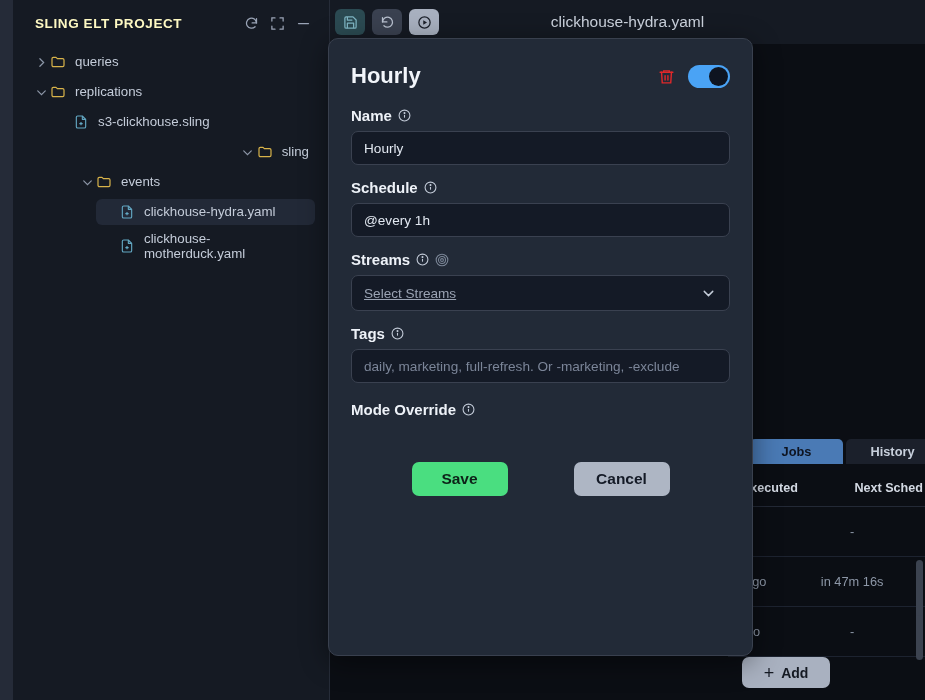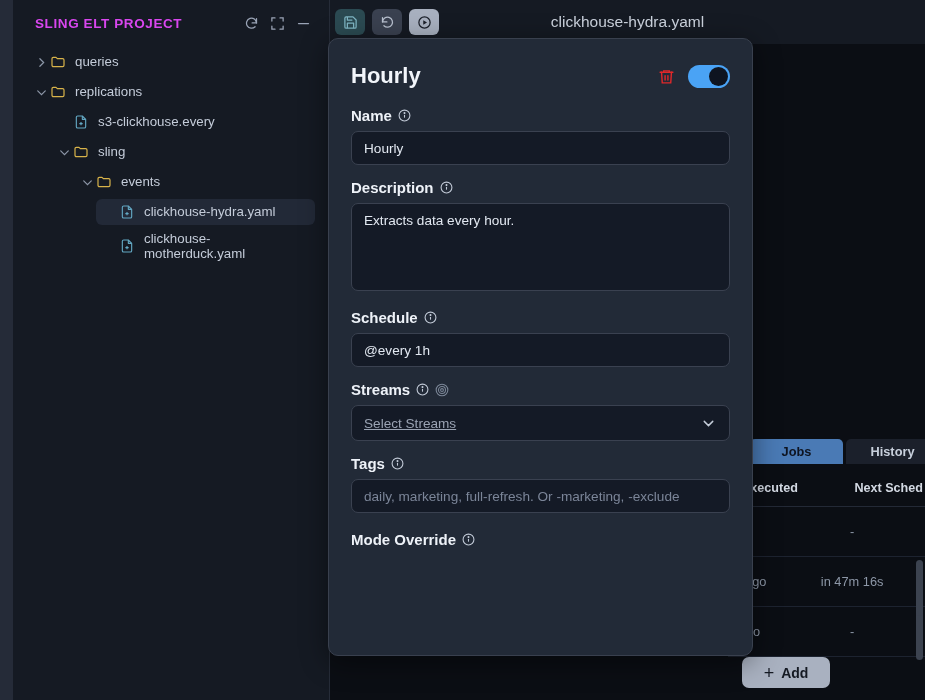--- a/index.html
+++ b/index.html
@@ -22,21 +22,21 @@
     position: absolute; left: 13px; top: 0; width: 317px; height: 700px;
     background: #151a23;
     border-right: 1px solid #262c38;
   }
   .sb-header {
     display: flex; align-items: center; justify-content: space-between;
     padding: 16px 18px 10px 22px;
   }
   .sb-title {
     font-size: 13.5px; font-weight: bold; letter-spacing: 0.6px;
-    color: #d946ef;
+    color: #fef9c3;
   }
   .sb-icons { display: flex; align-items: center; gap: 11px; }
   .sb-icon { width: 15px; height: 15px; color: #9aa4b6; display: block; }
   .sb-icon svg { width: 100%; height: 100%; display: block; }
 
   .tree { padding-top: 4px; }
   .tree-row {
     display: flex; align-items: center; height: 26px;
     margin: 4px 14px; padding: 0 6px; border-radius: 6px;
     cursor: pointer; position: relative;
@@ -283,23 +283,23 @@
               <path d="M5 9l7 7 7-7"></path>
             </svg>
           </span>
           <span class="ficon file-ico">
             <svg viewBox="0 0 24 24" fill="none" stroke="currentColor" stroke-width="1.7" stroke-linejoin="round">
               <path d="M14 3H7a2 2 0 0 0-2 2v14a2 2 0 0 0 2 2h10a2 2 0 0 0 2-2V8z"></path>
               <path d="M14 3v5h5"></path>
               <path d="M12 12v5M9.5 14.5h5"></path>
             </svg>
           </span>
-          <span class="tree-label">s3-clickhouse.every</span>
-        </div>
-        <div class="tree-row" style="margin-left: 37px;">
+          <span class="tree-label">s3-clickhouse.sling</span>
+        </div>
+        <div class="tree-row" style="margin-left: 37px; justify-content: flex-end;">
           <span class="chev">
             <svg viewBox="0 0 24 24" fill="none" stroke="currentColor" stroke-width="2.2" stroke-linecap="round">
               <path d="M5 9l7 7 7-7"></path>
             </svg>
           </span>
           <span class="ficon folder-ico">
             <svg viewBox="0 0 24 24" fill="none" stroke="currentColor" stroke-width="1.8" stroke-linejoin="round">
               <path d="M3 7a2 2 0 0 1 2-2h4l2 2h8a2 2 0 0 1 2 2v8a2 2 0 0 1-2 2H5a2 2 0 0 1-2-2z"></path>
             </svg>
           </span>
@@ -444,33 +444,20 @@
           <svg viewBox="0 0 24 24" fill="none" stroke="currentColor" stroke-width="2">
             <circle cx="12" cy="12" r="10"></circle>
               <path d="M12 16v-5"></path>
               <circle cx="12" cy="7.6" r="0.9" fill="currentColor"></circle>
           </svg>
         </span>
       </div>
       <input class="tinput" value="Hourly" style="">
     </div>
 
-    <div class="fgroup">
-      <div class="flabel">
-        <span>Description</span>
-        <span class="info-ico">
-          <svg viewBox="0 0 24 24" fill="none" stroke="currentColor" stroke-width="2">
-            <circle cx="12" cy="12" r="10"></circle>
-              <path d="M12 16v-5"></path>
-              <circle cx="12" cy="7.6" r="0.9" fill="currentColor"></circle>
-          </svg>
-        </span>
-      </div>
-      <textarea class="tarea" style="">Extracts data every hour.</textarea>
-    </div>
 
     <div class="fgroup">
       <div class="flabel">
         <span>Schedule</span>
         <span class="info-ico">
           <svg viewBox="0 0 24 24" fill="none" stroke="currentColor" stroke-width="2">
             <circle cx="12" cy="12" r="10"></circle>
               <path d="M12 16v-5"></path>
               <circle cx="12" cy="7.6" r="0.9" fill="currentColor"></circle>
           </svg>
@@ -527,15 +514,19 @@
         <span class="info-ico">
           <svg viewBox="0 0 24 24" fill="none" stroke="currentColor" stroke-width="2">
             <circle cx="12" cy="12" r="10"></circle>
               <path d="M12 16v-5"></path>
               <circle cx="12" cy="7.6" r="0.9" fill="currentColor"></circle>
           </svg>
         </span>
       </div>
     </div>
 
+    <div class="m-actions">
+      <button class="mbtn mbtn-save">Save</button>
+      <button class="mbtn mbtn-cancel">Cancel</button>
+    </div>
   </div>
 
 </div>
 
 </body></html>

